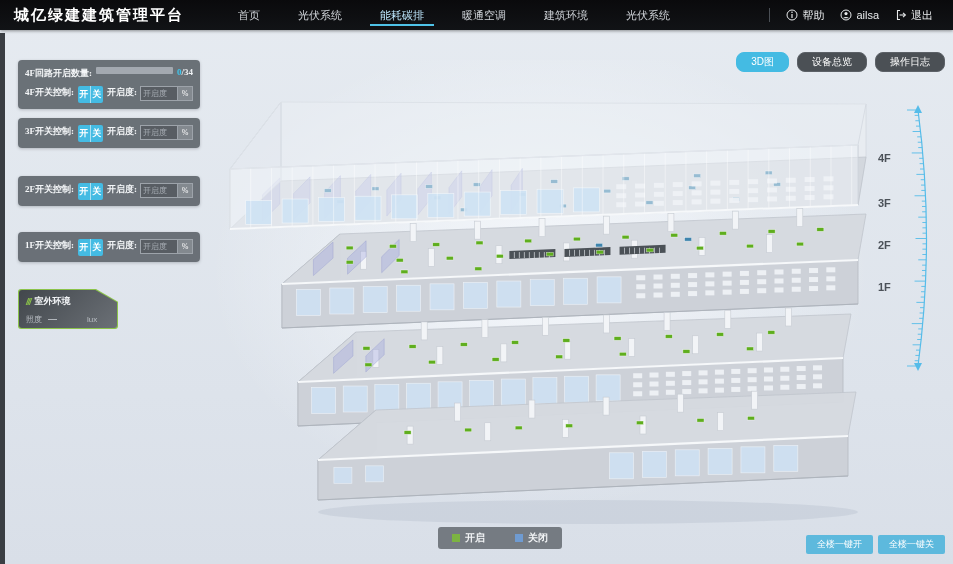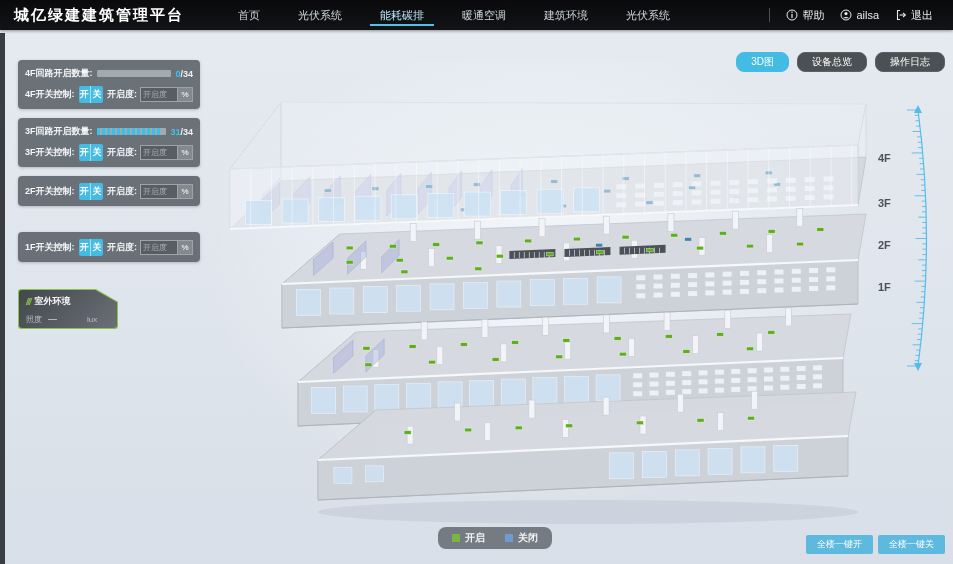--- a/index.html
+++ b/index.html
@@ -20,21 +20,21 @@
   .hright{margin-left:auto;display:flex;align-items:center;gap:16px;margin-right:20px;height:100%;}
   .hdiv{width:1px;height:14px;background:#4a4f55;}
   .hitem{display:flex;align-items:center;gap:4px;color:#e8eaec;font-size:11px;cursor:pointer;white-space:nowrap;}
   .hitem svg{display:block;}
   .edge{position:absolute;left:0;top:33px;bottom:0;width:5px;background:#3a3e43;z-index:5;}
   .glow{position:absolute;left:180px;top:60px;width:720px;height:470px;
     background:radial-gradient(ellipse at 50% 45%,rgba(250,252,255,.8) 0%,rgba(250,252,255,0) 65%);z-index:1;}
   
   .fp{position:absolute;left:18px;width:168px;background:rgba(96,102,108,.92);border-radius:4px;
     padding:7px 7px 6px 7px;z-index:20;box-shadow:0 1px 3px rgba(40,45,50,.25);}
-  .row{display:flex;align-items:center;white-space:nowrap;}
+  .row{display:flex;align-items:flex-start;white-space:nowrap;font-family:Liberation Serif, serif;}
   .row+.row{margin-top:6px;}
   .lbl{font-weight:bold;font-size:9px;color:#f4f6f8;}
   .bar{flex:1;height:7px;background:#a3a9b0;margin:0 4px;position:relative;border-radius:1px;overflow:hidden;min-width:30px;}
   .fill{position:absolute;left:0;top:0;bottom:0;
     background:repeating-linear-gradient(90deg,#35c3ea 0 3px,rgba(0,0,0,0) 3px 5px);}
   .val{font-size:9px;font-weight:bold;}
   .num{color:#3ec6ee;font-style:normal;}
   .den{color:#eef1f4;font-style:normal;}
   .swgrp{display:flex;border-radius:2px;overflow:hidden;margin:0 4px;}
   .swgrp button{width:21px;height:17px;background:#44bbe3;color:#fff;border:none;font-size:9px;font-weight:bold;
@@ -61,22 +61,22 @@
   .ounit{color:#b9bec3;font-size:8px;padding-left:24px;}
   
   .viewbtns{position:absolute;right:8px;top:52px;display:flex;gap:8px;z-index:20;}
   .vbtn{height:20px;padding:0 14px;border:1px solid #5c6167;background:#4b5055;color:#fff;font-size:10px;
     border-radius:8px;cursor:pointer;font-family:inherit;}
   .vbtn.active{background:#44bbe3;border-color:#44bbe3;}
   
   .flabel{position:absolute;left:878px;color:#4b5158;font-size:11px;font-weight:bold;z-index:15;}
   #ruler{position:absolute;right:14px;top:104px;z-index:15;}
   
-  .legend{position:absolute;left:438px;top:527px;height:22px;background:rgba(109,114,120,.92);border-radius:8px;
-    display:flex;align-items:center;gap:20px;padding:0 14px;z-index:20;}
+  .legend{position:absolute;left:438px;top:527px;height:22px;background:rgba(109,114,120,.92);border-radius:3px;
+    display:flex;align-items:center;gap:30px;padding:0 14px;z-index:20;}
   .litem{display:flex;align-items:center;gap:5px;color:#f2f4f6;font-size:10px;font-weight:bold;}
   .sw{width:8px;height:8px;display:inline-block;}
   
   .bbtns{position:absolute;right:8px;bottom:10px;display:flex;gap:5px;z-index:20;}
   .bbtn{height:19px;padding:0 11px;background:rgba(79,181,220,.9);border:none;color:#fff;font-size:9px;
     border-radius:2px;cursor:pointer;font-family:inherit;}
   #bsvg{position:absolute;left:218px;top:92px;z-index:10;}
 </style>
 </head>
 <body>
@@ -139,27 +139,20 @@
       </span>
     <span class="lbl2">开启度:</span>
     <span class="inpgrp">
         <input placeholder="开启度" style="">
         <button class="pct">%</button>
       </span>
   </div>
 </div>
 
 <div class="fp" style="top:118px">
-  <div class="row">
-    <span class="lbl">3F回路开启数量:</span>
-    <span class="bar">
-        <span class="fill" style="width: 91%;"></span>
-      </span>
-    <span class="val"><b class="num">31</b><i class="den">/34</i></span>
-  </div>
   <div class="row">
     <span class="lbl">3F开关控制:</span>
     <span class="swgrp">
         <button>开</button>
         <button>关</button>
       </span>
     <span class="lbl2">开启度:</span>
     <span class="inpgrp">
         <input placeholder="开启度" style="">
         <button class="pct">%</button>

